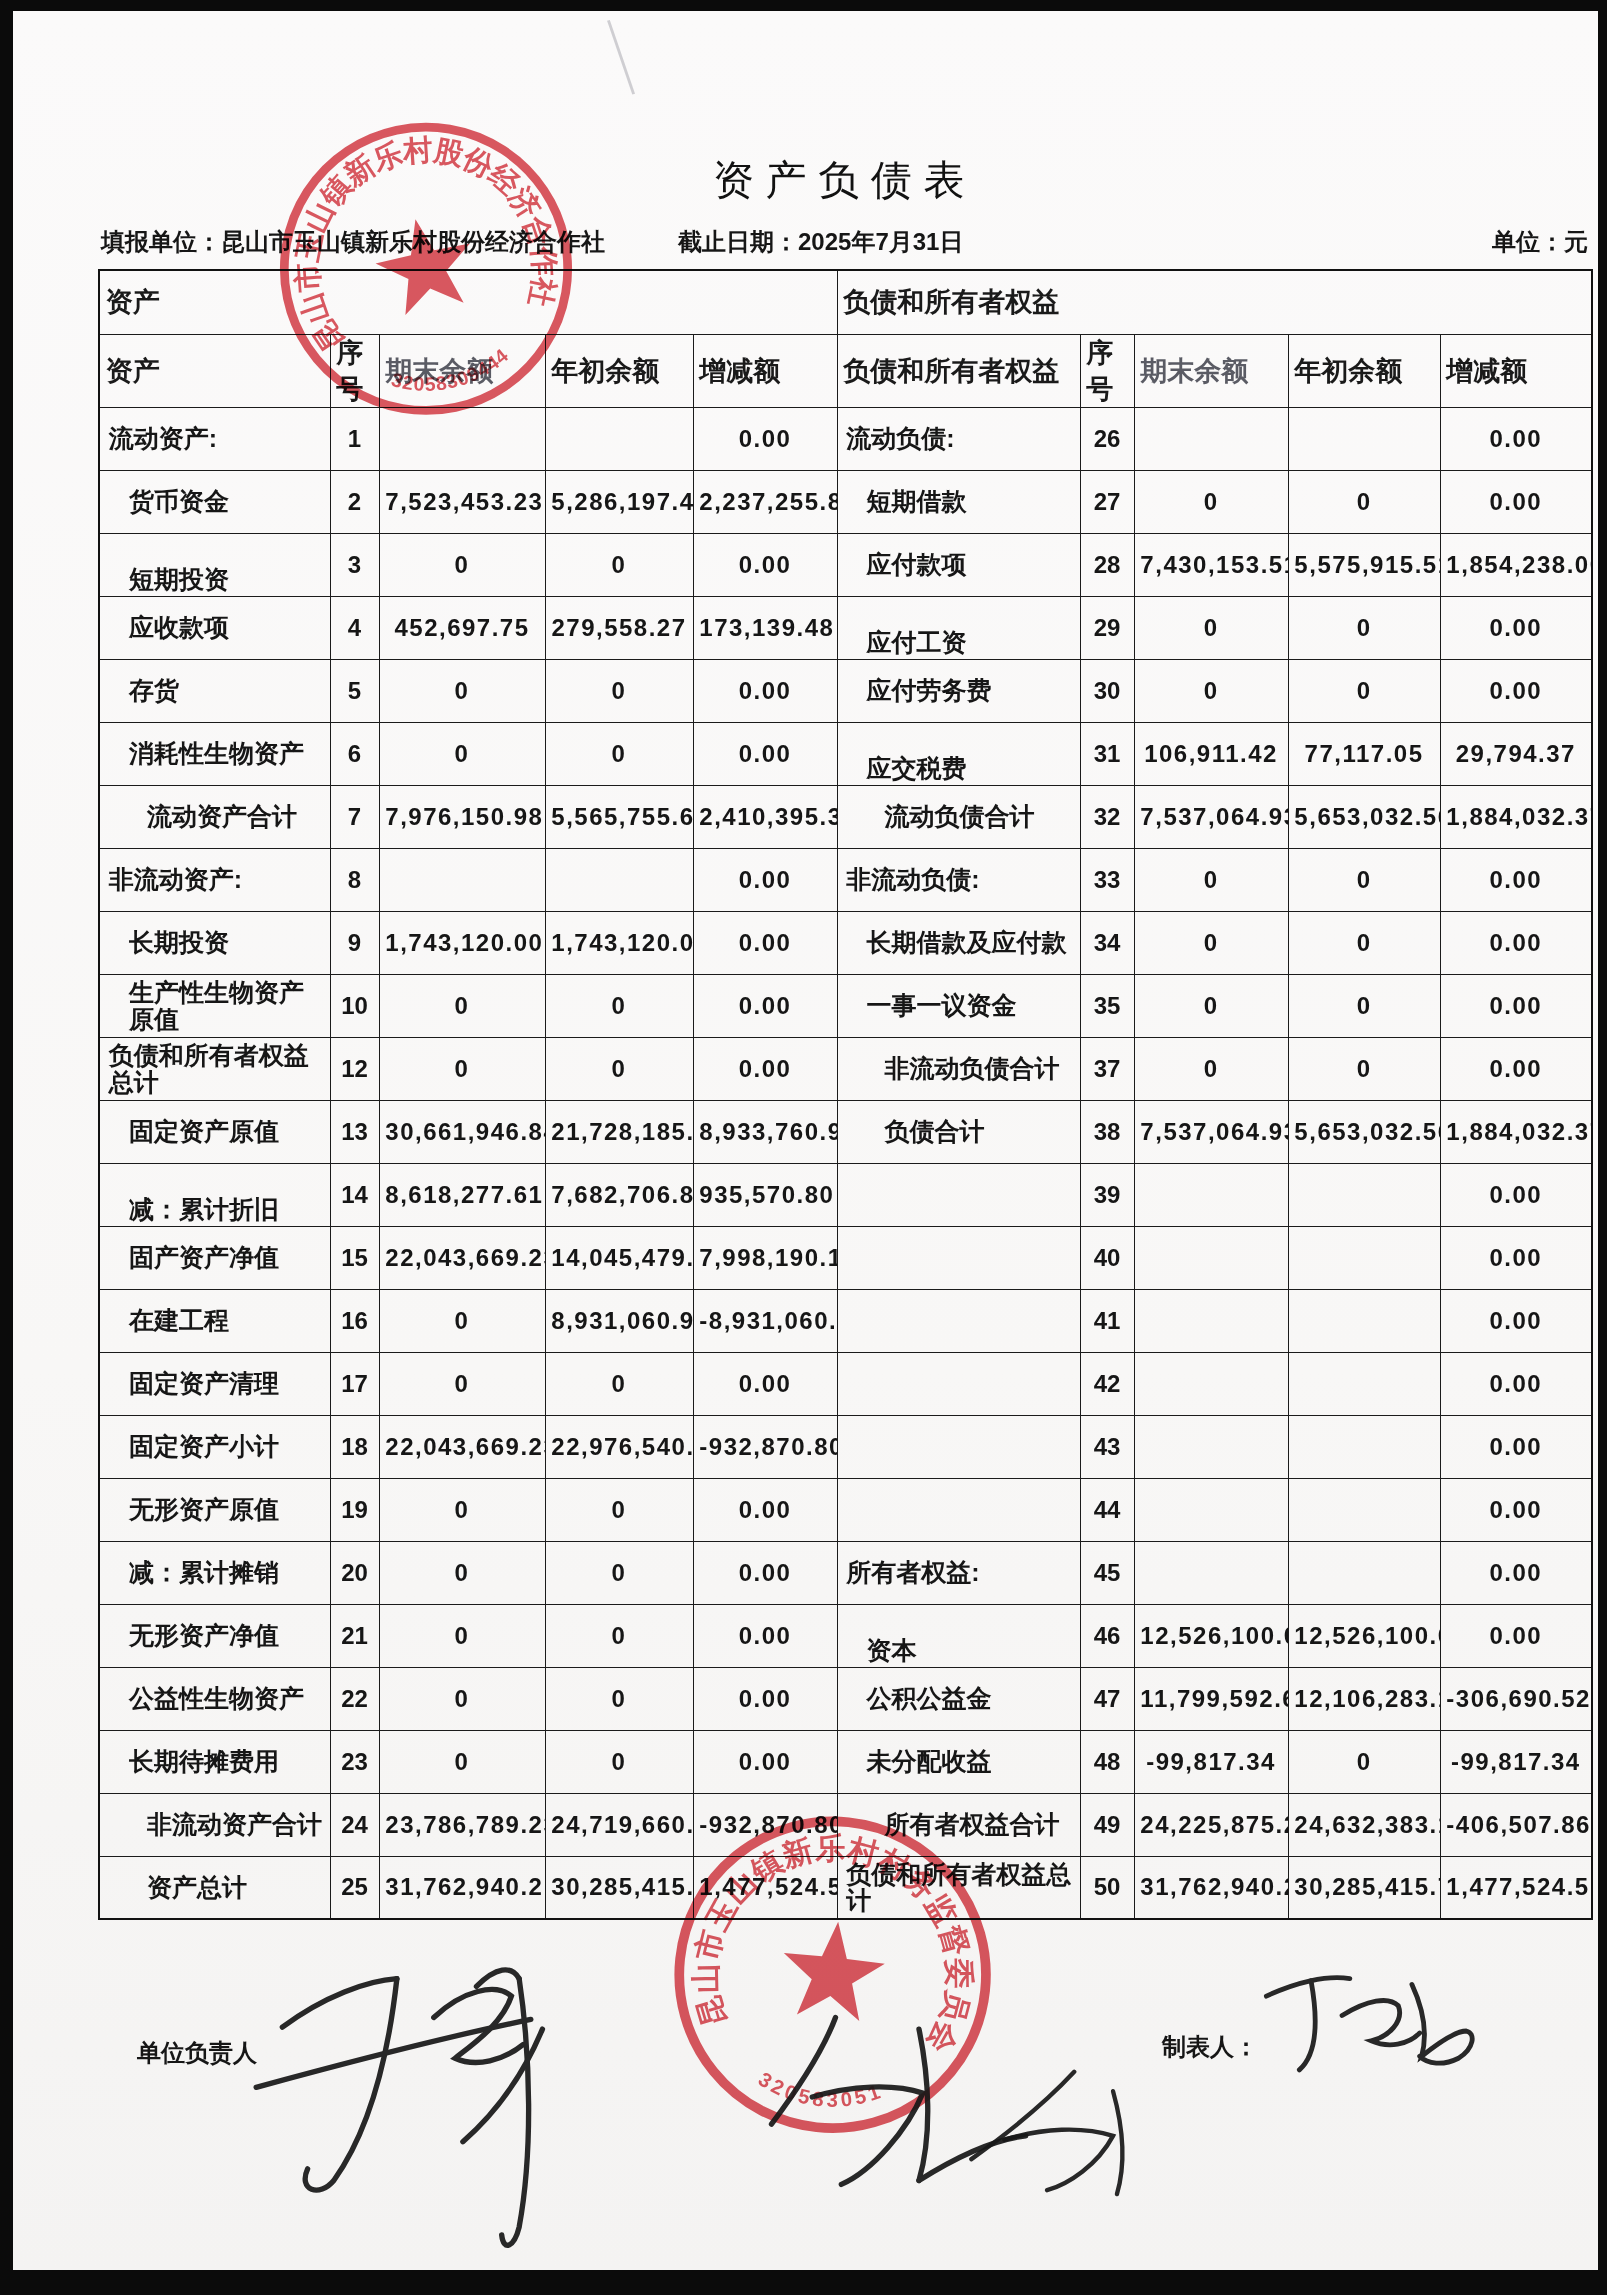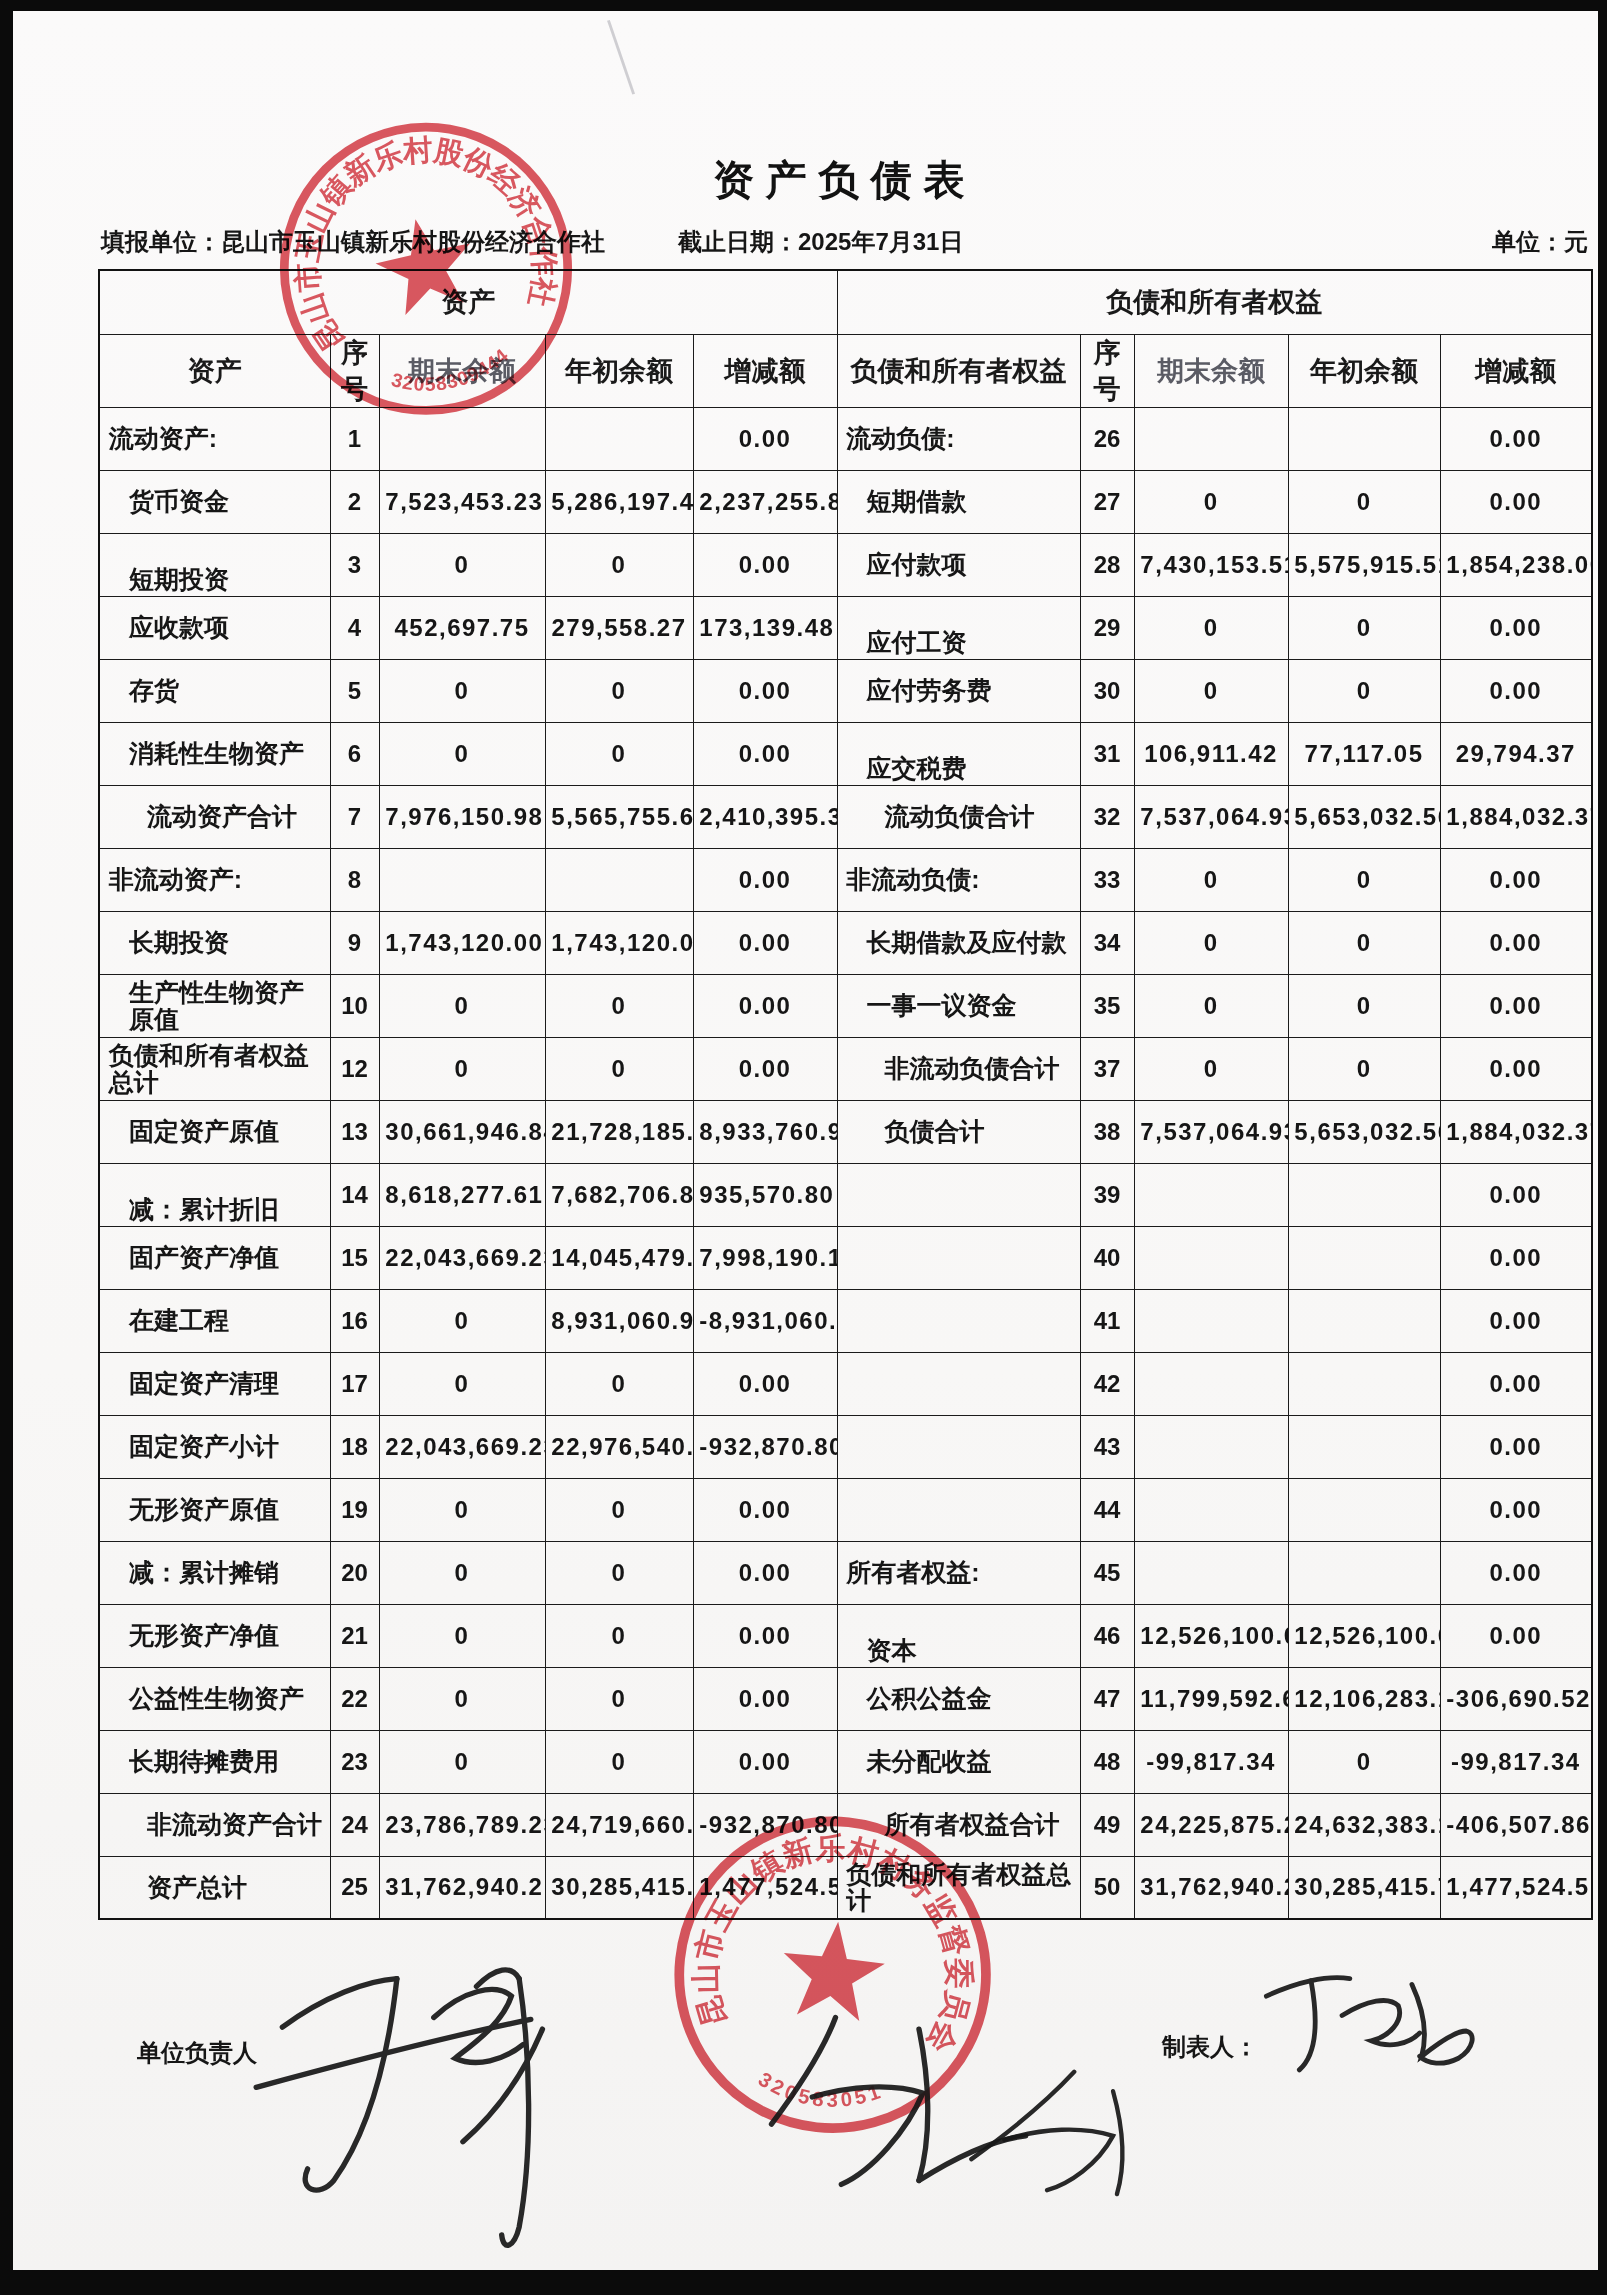--- a/index.html
+++ b/index.html
@@ -10,32 +10,32 @@
     background:linear-gradient(180deg,#fbfafa 0%,#f8f7f6 60%,#f4f3f2 100%);
     border-style:solid;border-color:#0b0b0b;
     border-width:11.6px 10.7px 26px 13.6px;
     overflow:hidden;
     font-family:"Liberation Sans", sans-serif;
     color:#161616;
   }
   .content{position:absolute;left:0;top:0;right:0;bottom:0;}
   .page-title{
     position:absolute;left:85px;top:142px;width:1493px;
-    text-align:center;font-size:41px;font-weight:700;letter-spacing:11.6px;
+    text-align:center;font-size:41px;font-weight:400;letter-spacing:11.6px;
     color:#121212;
   }
   .meta{position:absolute;left:85px;top:215px;width:1493px;height:33px;font-size:24px;font-weight:700;}
   .meta .filler{position:absolute;left:2.9px;top:0;}
   .meta .date{position:absolute;left:580px;top:0;}
   .meta .unit{position:absolute;right:2.9px;top:0;}
   .sheet{position:absolute;left:85px;top:258px;}
   table.bs{border-collapse:collapse;table-layout:fixed;width:1493px;border:2.9px solid #121212;}
   table.bs th, table.bs td{border:1.9px solid #1b1b1b;padding:0 5.8px;overflow:hidden;}
   thead tr{height:64px;}
-  thead th{font-size:27px;font-weight:700;text-align:center;color:#1a1a1a;font-family:Liberation Mono, monospace;}
+  thead th{font-size:27px;font-weight:700;text-align:left;color:#1a1a1a;font-family:Liberation Mono, monospace;}
   thead th.hmuted{color:#5a5b64;}
   tbody tr{height:63px;padding-left:28px;}
   td.lbl{font-size:25px;font-weight:700;text-align:left;vertical-align:middle;line-height:1.05;}
   td.lbl.ind0{padding-left:8.7px;}
   td.lbl.ind1{padding-left:29px;}
   td.lbl.ind2{padding-left:47px;}
   td.lbl.vb{vertical-align:bottom;padding-bottom:2.9px;margin-top:44px;}
   td.lbl.sm{font-size:18px;letter-spacing:-0.5px;}
   td.no{font-size:24px;font-weight:600;text-align:center;vertical-align:middle;}
   td.num{font-size:24px;font-weight:600;text-align:center;vertical-align:middle;letter-spacing:1.5px;white-space:nowrap;}

